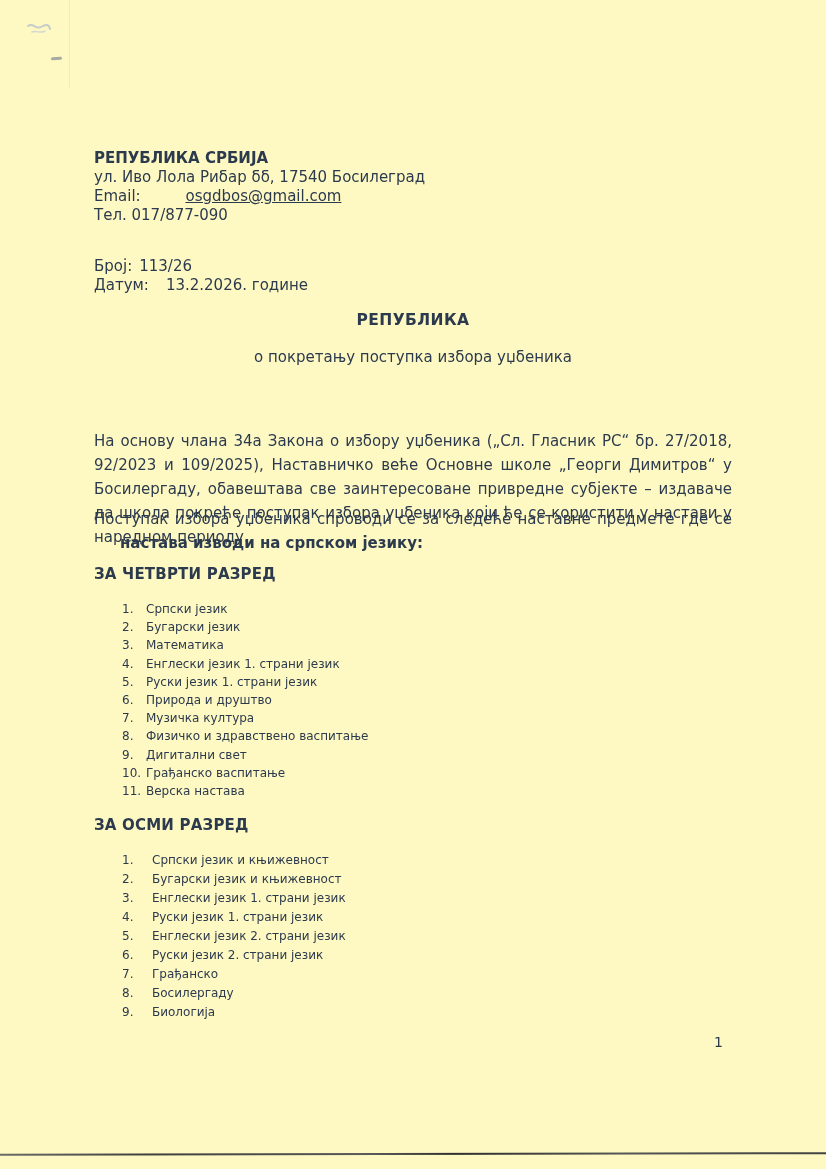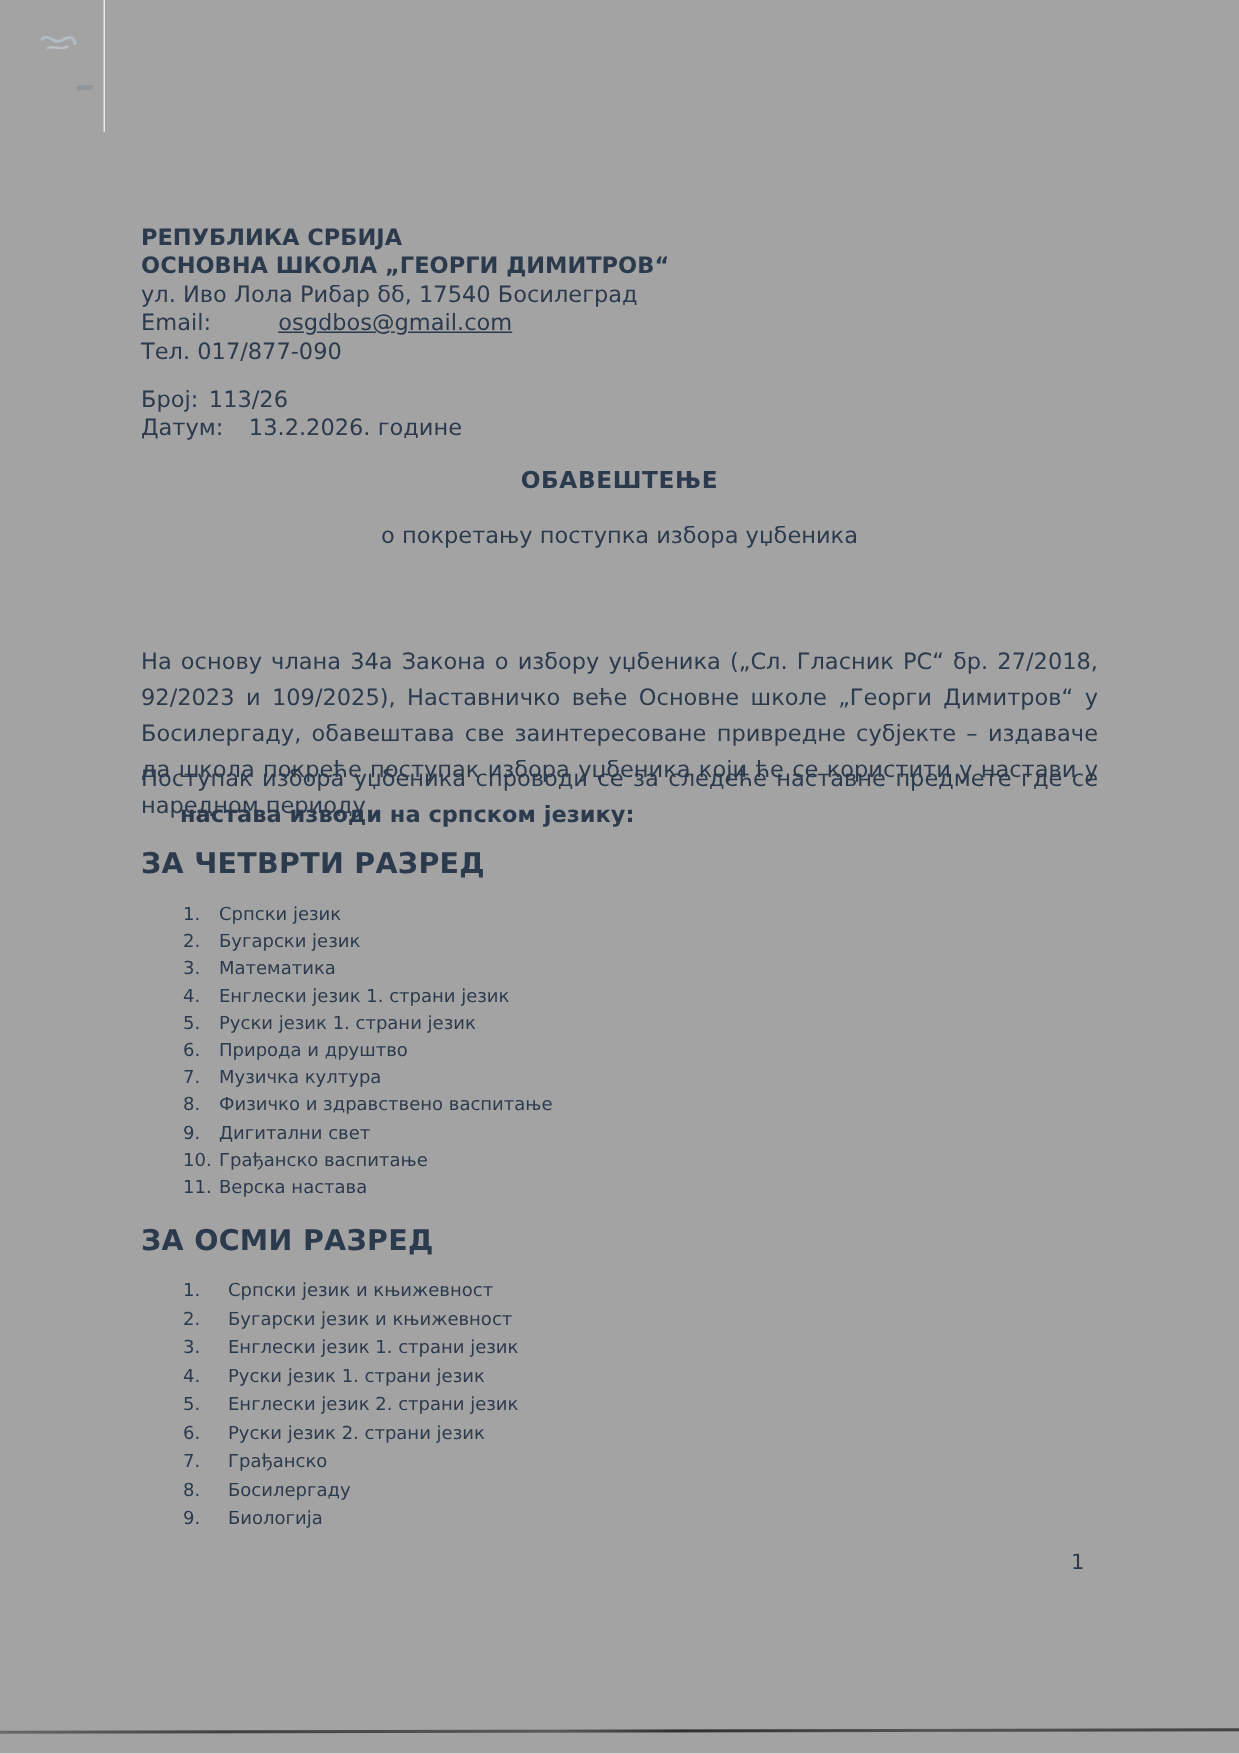--- a/index.html
+++ b/index.html
@@ -5,21 +5,21 @@
   * { margin: 0; padding: 0; box-sizing: border-box; }
   html, body { background: #ffffff; }
   body {
     font-family: "DejaVu Sans", "Liberation Sans", sans-serif;
     color: #2c3a4d;
   }
   .page {
     position: relative;
     width: 826px;
     height: 1169px;
-    background: #a3a3a3;
+    background: #fef9c3;
     overflow: hidden;
   }
   
   .artifact-vline {
     position: absolute; left: 69px; top: 0; width: 1px; height: 88px;
     background: #e3e8ee;
   }
   .artifact-squiggle { position: absolute; left: 26px; top: 20px; }
   .artifact-dash {
     position: absolute; left: 51px; top: 57px; width: 11px; height: 3px;
@@ -51,21 +51,21 @@
   .para {
     position: absolute; left: 94px; width: 638px;
     font-size: 15px; line-height: 24px; text-align: justify;
   }
   .para-1 { top: 429px; }
   .para-2 { top: 507px; }
   .para .bold { font-weight: bold; margin-left: 26px; }
   
   .section-heading {
     position: absolute; left: 94px;
-    font-size: 19px; font-weight: bold; letter-spacing: .2px;
+    font-size: 15px; font-weight: bold; letter-spacing: .2px;
   }
   .heading-1 { top: 565px; }
   .heading-2 { top: 816px; }
   .subject-list {
     position: absolute; left: 122px; list-style: none;
     font-size: 12px;
   }
   .list-1 { top: 600px; line-height: 18.2px; counter-reset: item1; }
   .list-2 { top: 851px; line-height: 19px; counter-reset: item2; }
   .list-1 li::before {
@@ -88,39 +88,38 @@
   <div class="artifact-squiggle">
     <svg width="26" height="20" viewBox="0 0 26 20">
       <path d="M2 6 C7 2, 10 10, 15 7 S 23 4, 24 9" fill="none" stroke="#b7c1cd" stroke-width="2" stroke-linecap="round" opacity="0.8"></path>
       <path d="M6 12 C10 10, 14 14, 19 11" fill="none" stroke="#c3ccd6" stroke-width="1.6" stroke-linecap="round" opacity="0.7"></path>
     </svg>
   </div>
   <div class="artifact-dash"></div>
 
   <div class="header-block">
     <div class="bold">РЕПУБЛИКА СРБИЈА</div>
-    <div class="bold">ОСНОВНА ШКОЛА „ГЕОРГИ ДИМИТРОВ“</div>
     <div>ул. Иво Лола Рибар бб, 17540 Босилеград</div>
     <div>
       <span>Email:</span>
       <a href="#" class="email-link">osgdbos@gmail.com</a>
     </div>
     <div>Тел. 017/877-090</div>
   </div>
 
   <div class="meta-block">
     <div>
       <span>Број:</span><span class="meta-value-num">113/26</span>
     </div>
     <div>
       <span>Датум:</span><span class="meta-value-date">13.2.2026. године</span>
     </div>
   </div>
 
-  <div class="doc-title">ОБАВЕШТЕЊЕ</div>
+  <div class="doc-title">РЕПУБЛИКА</div>
   <div class="doc-subtitle">о покретању поступка избора уџбеника</div>
 
   <p class="para para-1">На основу члана 34а Закона о избору уџбеника („Сл. Гласник РС“ бр. 27/2018, 92/2023 и 109/2025), Наставничко веће Основне школе „Георги Димитров“ у Босилергаду, обавештава све заинтересоване привредне субјекте – издаваче да школа покреће поступак избора уџбеника који ће се користити у настави у наредном периоду.</p>
   <p class="para para-2">
     <span>Поступак избора уџбеника спроводи се за следеће наставне предмете где се </span><span class="bold">настава изводи на српском језику:</span>
   </p>
 
   <div class="section-heading heading-1">ЗА ЧЕТВРТИ РАЗРЕД</div>
   <ol class="subject-list list-1">
     <li><span>Српски језик</span></li>

